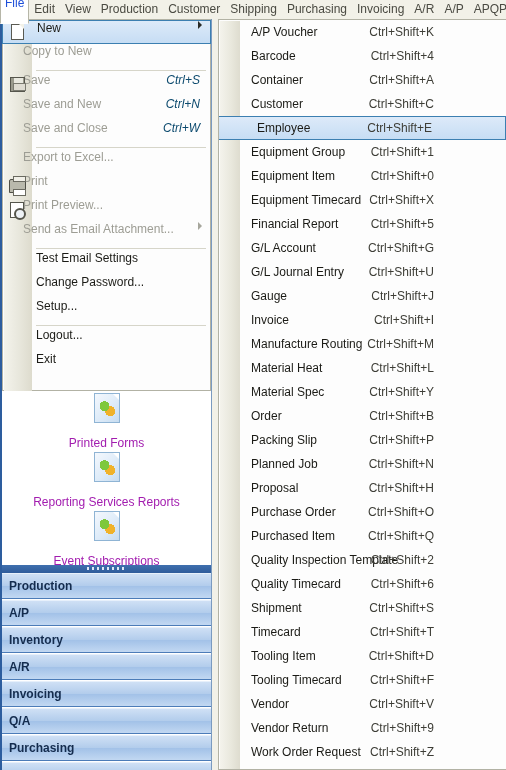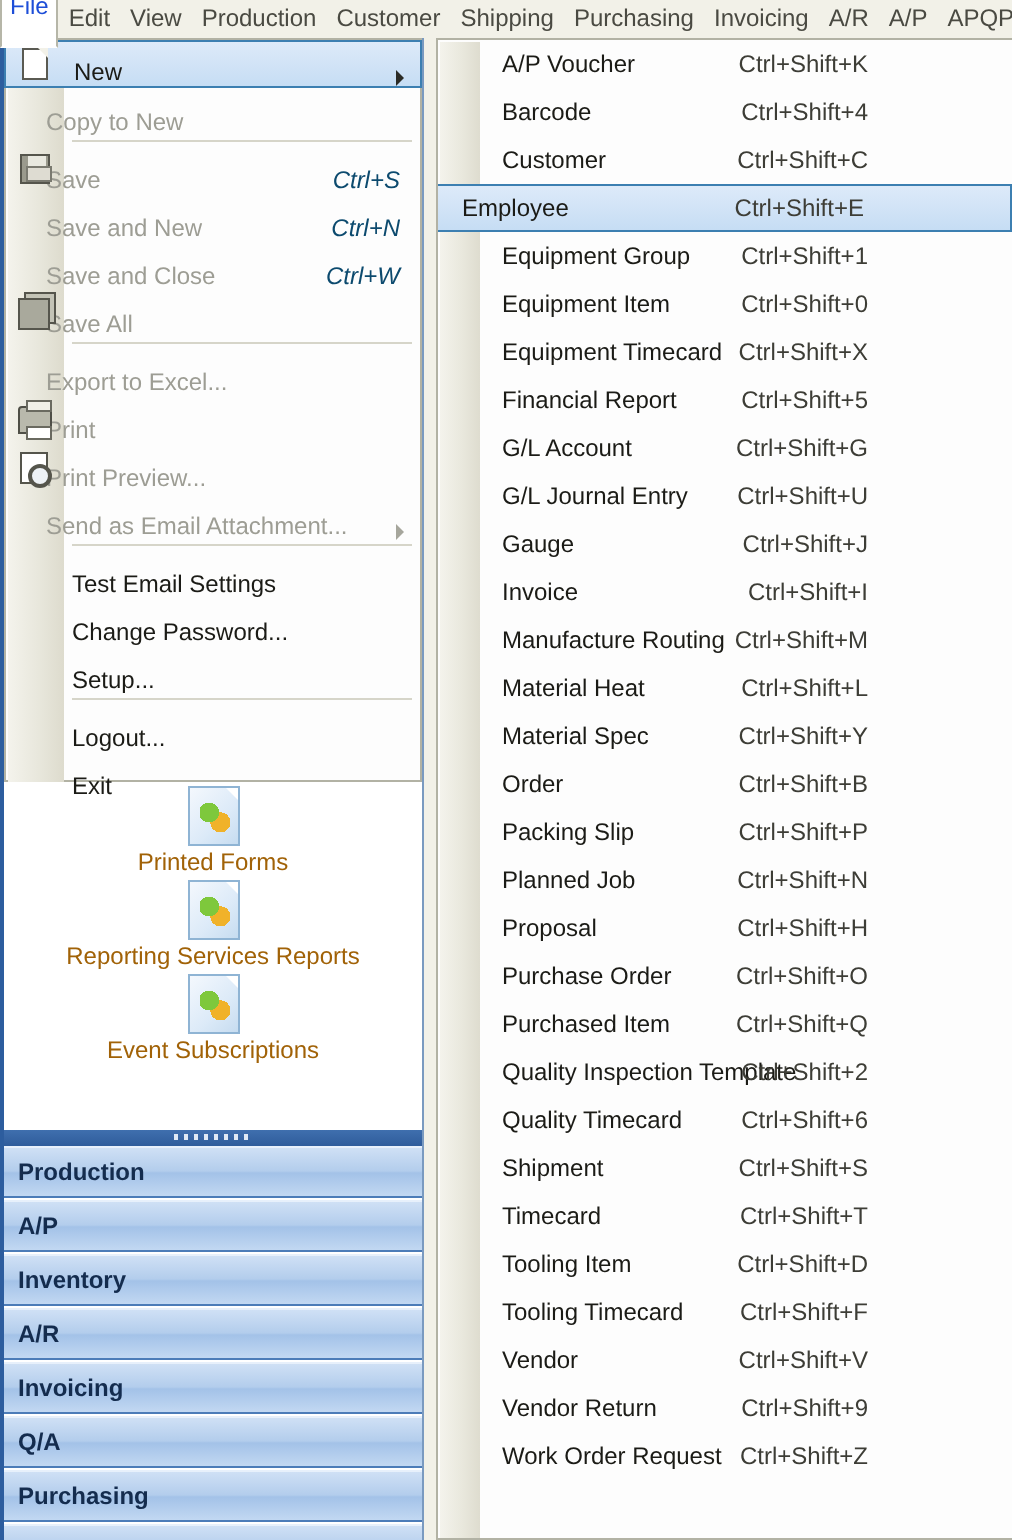--- a/index.html
+++ b/index.html
@@ -72,21 +72,21 @@
       radial-gradient(circle at 30% 35%, #7ec83c 0 5px, transparent 5px),
       radial-gradient(circle at 68% 68%, #f0b22a 0 5px, transparent 5px);
   }
   .nav-glyph:before {
     content:"";
     position:absolute; right:0; top:0;
     border-left: 6px solid transparent;
     border-top: 6px solid #ffffff;
   }
   .nav-label {
-    font-size: 12px; color: #a16207; margin-top: 1px;
+    font-size: 12px; color: #a21caf; margin-top: 13px;
     letter-spacing: 0px;
   }
   #splitter {
     position: absolute; left: 0; top: 546px;
     width: 209px; height: 8px;
     background: linear-gradient(180deg,#3f6fae 0%, #2f5c9b 100%);
   }
   #splitter .grip {
     position: absolute; left: 50%; top: 2px;
     transform: translateX(-50%);
@@ -120,21 +120,21 @@
     font-size: 12px;
   }
   #file-menu .gutter {
     position: absolute; left: 1px; top: 1px;
     width: 28px; height: 370px;
     background: linear-gradient(90deg,#f4f3ec 0%, #e8e7dc 55%, #dddbcd 100%);
   }
   .mi {
     position: relative;
     height: 24px;
-    display: flex; align-items: flex-end;
+    display: flex; align-items: flex-start;
     padding-left: 33px;
     color: #3a3a34;
     cursor: default;
     z-index: 2;
   }
   .mi.enabled { color: #1b1b16; }
   .mi.disabled { color: #9d9d94; padding-left: 20px; }
   .mi.sel {
     background: linear-gradient(180deg,#ddeaf9 0%, #c6ddf4 100%);
     border: 1px solid #3c7fb1;
@@ -256,21 +256,21 @@
     position: absolute; right: 72px;
     color: #3d3d36;
     text-align: right;
     width: 110px;
   }
   .si.sel {
     background: linear-gradient(180deg,#ddeaf9 0%, #c6ddf4 100%);
     border: 1px solid #3c7fb1;
     margin-left: -1px;
     width: 288px;
-    padding-left: 12px;
+    padding-left: 38px;
   }
   .si.sel .accel { right: 73px; text-align: right; }
 </style>
 </head>
 <body>
 
 <div id="root">
 
   <div id="app-panel">
     <div id="nav-icons">
@@ -334,24 +334,20 @@
           <span class="accel">Ctrl+S</span>
         </div>
         <div class="mi disabled">
           <span>Save and New</span>
           <span class="accel">Ctrl+N</span>
         </div>
         <div class="mi disabled">
           <span>Save and Close</span>
           <span class="accel">Ctrl+W</span>
         </div>
-        <div class="mi disabled">
-          <span class="ico ico-saveall"></span>
-          <span>Save All</span>
-        </div>
         <div class="mi-sep"></div>
         <div class="mi disabled">
           <span>Export to Excel...</span>
         </div>
         <div class="mi disabled">
           <span class="ico ico-print"></span>
           <span>Print</span>
         </div>
         <div class="mi disabled">
           <span class="ico ico-preview"></span>
@@ -386,20 +382,24 @@
     <div id="submenu-items">
         <div class="si">
           <span>A/P Voucher</span>
           <span class="accel">Ctrl+Shift+K</span>
         </div>
         <div class="si">
           <span>Barcode</span>
           <span class="accel">Ctrl+Shift+4</span>
         </div>
         <div class="si">
+          <span>Container</span>
+          <span class="accel">Ctrl+Shift+A</span>
+        </div>
+        <div class="si">
           <span>Customer</span>
           <span class="accel">Ctrl+Shift+C</span>
         </div>
         <div class="si sel">
           <span>Employee</span>
           <span class="accel">Ctrl+Shift+E</span>
         </div>
         <div class="si">
           <span>Equipment Group</span>
           <span class="accel">Ctrl+Shift+1</span>

